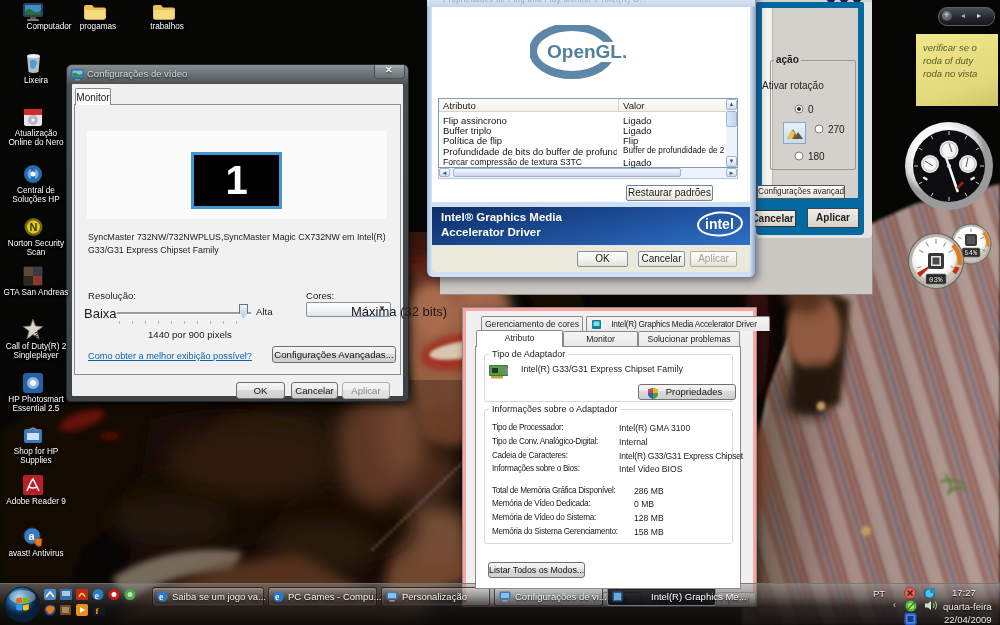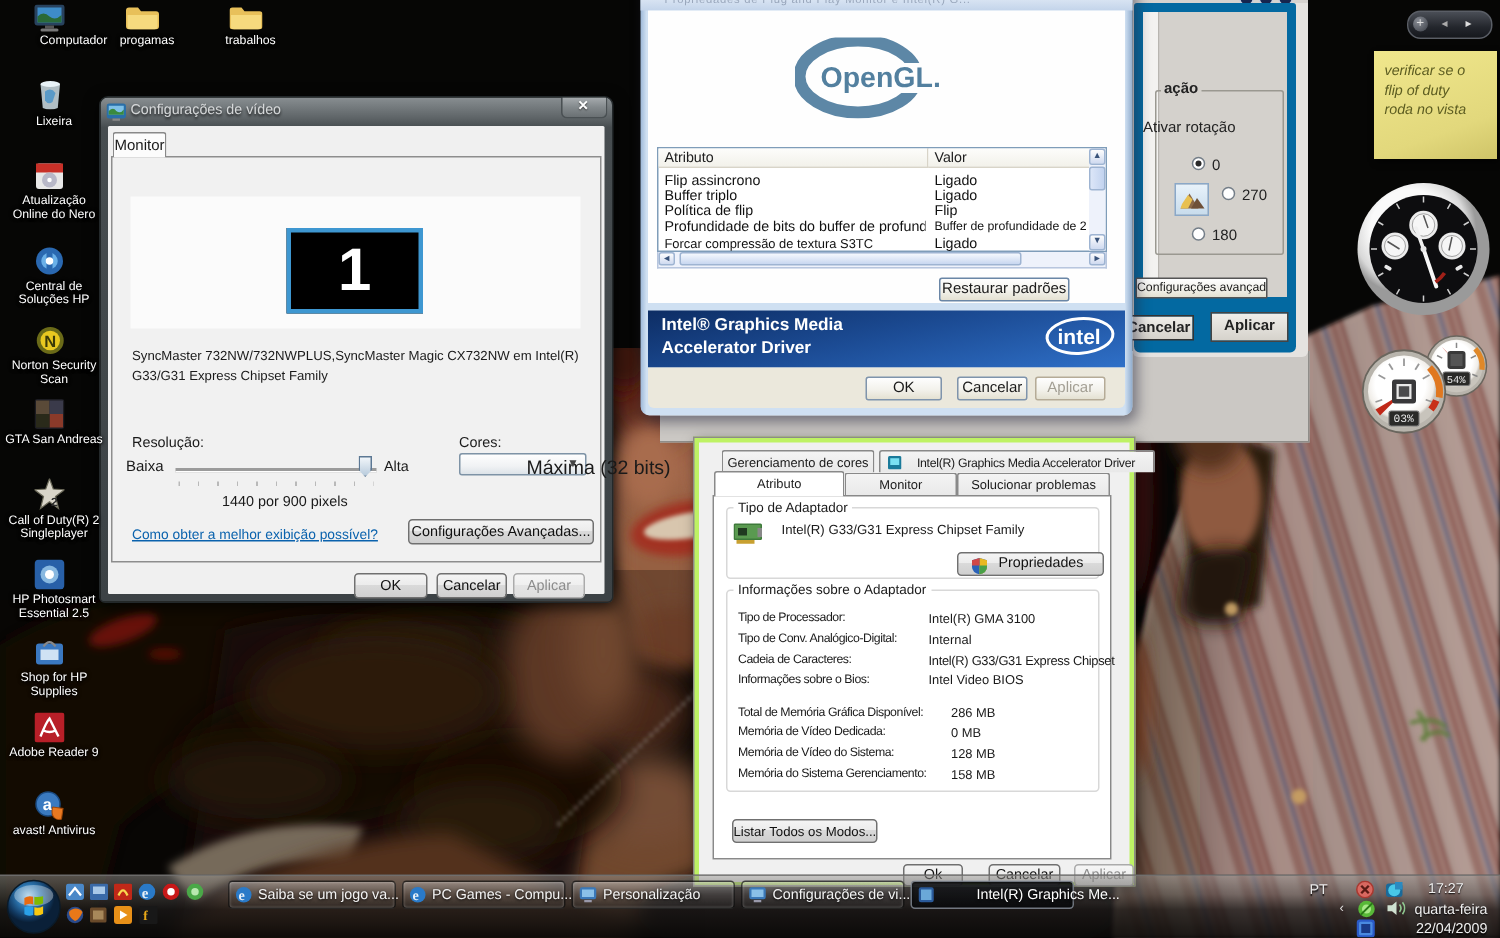--- a/index.html
+++ b/index.html
@@ -155,21 +155,21 @@
             </svg>
       </div>
       <div class="xb" style="left:-5px;top:177px;width:88px;height:14px;line-height:12px;font-size:8.2px;border-color:#555;border-radius:1px;">Configurações avançadas</div>
     </div>
 
     <div class="ab" style="left:-7px;top:208px;width:47px;height:17px;background:linear-gradient(#f0eeea,#d5d2cb);border:1px solid #333;font-size:10px;font-weight:bold;color:#222;text-align:center;line-height:15px;box-sizing:border-box;">Cancelar</div>
     <div class="ab" style="left:51px;top:206px;width:52px;height:20px;background:linear-gradient(#f0eeea,#d5d2cb);border:1px solid #444;font-size:10px;font-weight:bold;color:#222;text-align:center;line-height:18px;box-sizing:border-box;">Aplicar</div>
   </div>
 </div>
 
-<div class="ab" style="left:462px;top:291px;width:295px;height:300px;background:#bef264;border:1px solid #8e8c89;box-shadow:2px 3px 8px rgba(0,0,0,.5);box-sizing:border-box;padding-left:48px;">
+<div class="ab" style="left:462px;top:307px;width:295px;height:300px;background:#fca5a5;border:1px solid #8e8c89;box-shadow:2px 3px 8px rgba(0,0,0,.5);box-sizing:border-box;padding-left:48px;">
   <div class="ab" style="left:3px;top:3px;width:287px;height:293px;background:#f0f0f0;">
 
     <div class="tab2" style="left:15px;top:5px;width:102px;height:15px;line-height:14px;">Gerenciamento de cores</div>
     <div class="tab2" style="left:120px;top:5px;width:184px;height:15px;line-height:14px;"><svg style="position:absolute;left:5px;top:3px" width="9" height="9">
             <rect width="9" height="9" rx="1" fill="#1a7a9a"></rect>
             <rect x="1.5" y="1.5" width="6" height="4.5" fill="#7ae0f2"></rect>
           </svg><span style="margin-left:12px;font-size:8.2px;letter-spacing:-0.2px;">Intel(R) Graphics Media Accelerator Driver</span></div>
 
     <div class="tab2" style="left:10px;top:19px;width:87px;height:17px;line-height:15px;background:#fff;z-index:3;">Atributo</div>
     <div class="tab2" style="left:97px;top:20px;width:75px;height:16px;line-height:15px;">Monitor</div>
@@ -305,21 +305,21 @@
 
       <div class="ab" style="left:12px;top:26px;width:300px;height:88px;background:#fbfbfb;"></div>
 
       <div class="ab" style="left:116px;top:47px;width:91px;height:57px;background:#000;border:3px solid #3e97d1;box-sizing:border-box;">
         <div class="t" style="left:0;top:0;width:85px;text-align:center;font-weight:bold;font-size:40px;line-height:50px;color:#fff;">1</div>
       </div>
       <div class="t" style="left:13px;top:127px;font-size:8.8px;color:#1a1a1a;">SyncMaster 732NW/732NWPLUS,SyncMaster Magic CX732NW em Intel(R)</div>
       <div class="t" style="left:13px;top:140px;font-size:8.8px;color:#1a1a1a;">G33/G31 Express Chipset Family</div>
       <div class="t" style="left:13px;top:185px;font-size:9.6px;color:#1a1a1a;">Resolução:</div>
       <div class="t" style="left:231px;top:185px;font-size:9.6px;color:#1a1a1a;">Cores:</div>
-      <div class="t" style="left:9px;top:201px;font-size:10px;color:#1a1a1a;">Baixa</div>
+      <div class="t" style="left:9px;top:201px;font-size:13px;color:#1a1a1a;">Baixa</div>
       <div class="t" style="left:181px;top:201px;font-size:9.6px;color:#1a1a1a;">Alta</div>
 
       <div class="ab" style="left:42px;top:207px;width:134px;height:2px;background:#9b9b9b;border-bottom:1px solid #fff;"></div>
       <div class="ab" style="left:164px;top:199px;width:9px;height:14px;background:linear-gradient(#f1f6fa,#cfdce8 60%,#b8cbdc);border:1px solid #5c7894;box-sizing:border-box;clip-path:polygon(0 0,100% 0,100% 65%,50% 100%,0 65%);"></div>
       <div class="ab" style="left:44px;top:216px;width:130px;height:3px;background-image:repeating-linear-gradient(90deg,#b9b9b9 0 1px,transparent 1px 13px);"></div>
 
       <div class="ab" style="left:231px;top:197px;width:85px;height:15px;border:1px solid #7e93a6;border-radius:2px;background:linear-gradient(#fefefe,#f0f2f4 60%,#dde3e8);box-sizing:border-box;">
         <div class="t" style="left:4px;top:1px;font-size:13px;color:#1a1a1a;padding-left:40px;">Máxima (32 bits)</div>
         <div class="t" style="right:4px;top:1px;font-size:8px;color:#444;">▼</div>
       </div>
@@ -435,21 +435,21 @@
 
   <div class="ab" style="left:38px;top:7px;width:55px;height:17px;border-radius:9px;background:linear-gradient(#4a4e56,#23262c 60%,#16181d);border:1px solid #5a5e66;">
     <div class="ab" style="left:3px;top:2.5px;width:10px;height:10px;border-radius:50%;background:radial-gradient(circle at 35% 30%,#8a8e96,#3a3e46);"></div>
     <div class="t" style="left:5.2px;top:1.5px;font-size:9px;color:#ddd;">+</div>
     <div class="t" style="left:22px;top:2.5px;font-size:8px;color:#aaa;">◂</div>
     <div class="t" style="left:38px;top:2.5px;font-size:8px;color:#ddd;">▸</div>
   </div>
 
   <div class="ab" style="left:16px;top:34px;width:82px;height:72px;background:linear-gradient(160deg,#f0e78c,#e2d87c 70%,#cfc468);box-shadow:1px 2px 4px rgba(0,0,0,.6);">
     <div class="t" style="left:7px;top:8px;font-size:9.5px;font-style:italic;color:#5c5c20;">verificar se o</div>
-    <div class="t" style="left:7px;top:21px;font-size:9.5px;font-style:italic;color:#5c5c20;">flip of duty</div>
+    <div class="t" style="left:7px;top:21px;font-size:9.5px;font-style:italic;color:#5c5c20;">roda of duty</div>
     <div class="t" style="left:7px;top:34px;font-size:9.5px;font-style:italic;color:#5c5c20;">roda no vista</div>
   </div>
 
   <svg class="ab" style="left:3px;top:120px" width="92" height="92" viewBox="0 0 92 92">
     <defs>
           <radialGradient id="ring" cx="40%" cy="35%">
             <stop offset="60%" stop-color="#fafafa"></stop>
             <stop offset="85%" stop-color="#d8d8d8"></stop>
             <stop offset="100%" stop-color="#9a9a9a"></stop>
           </radialGradient>

